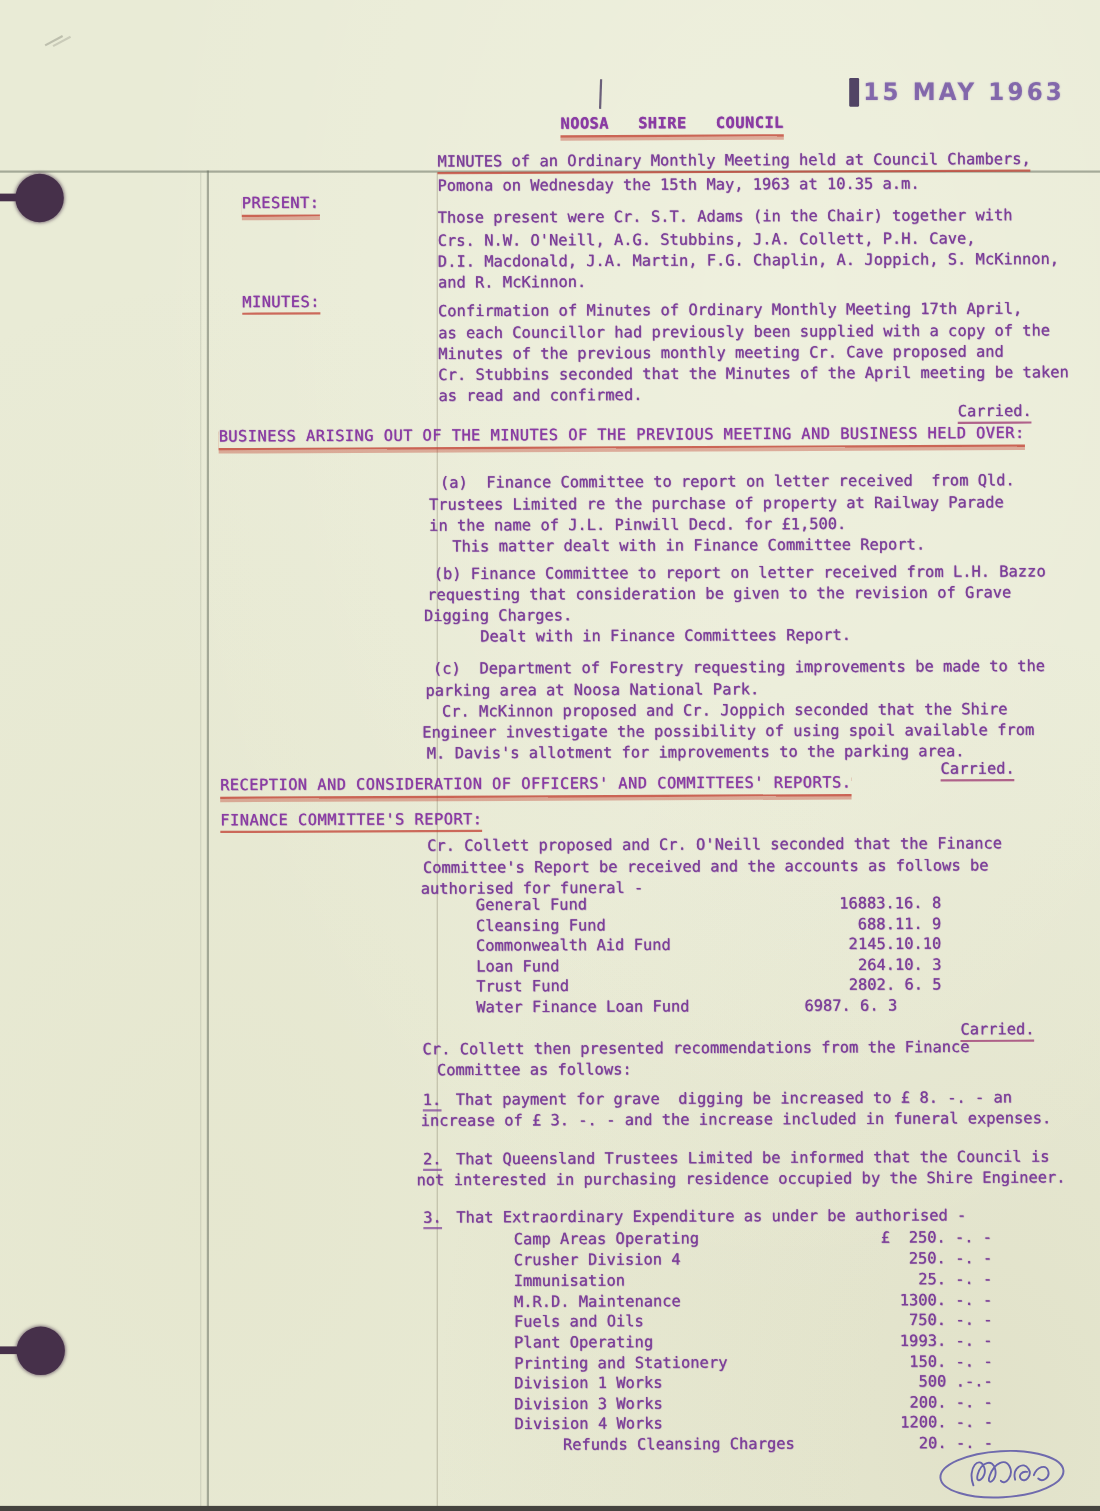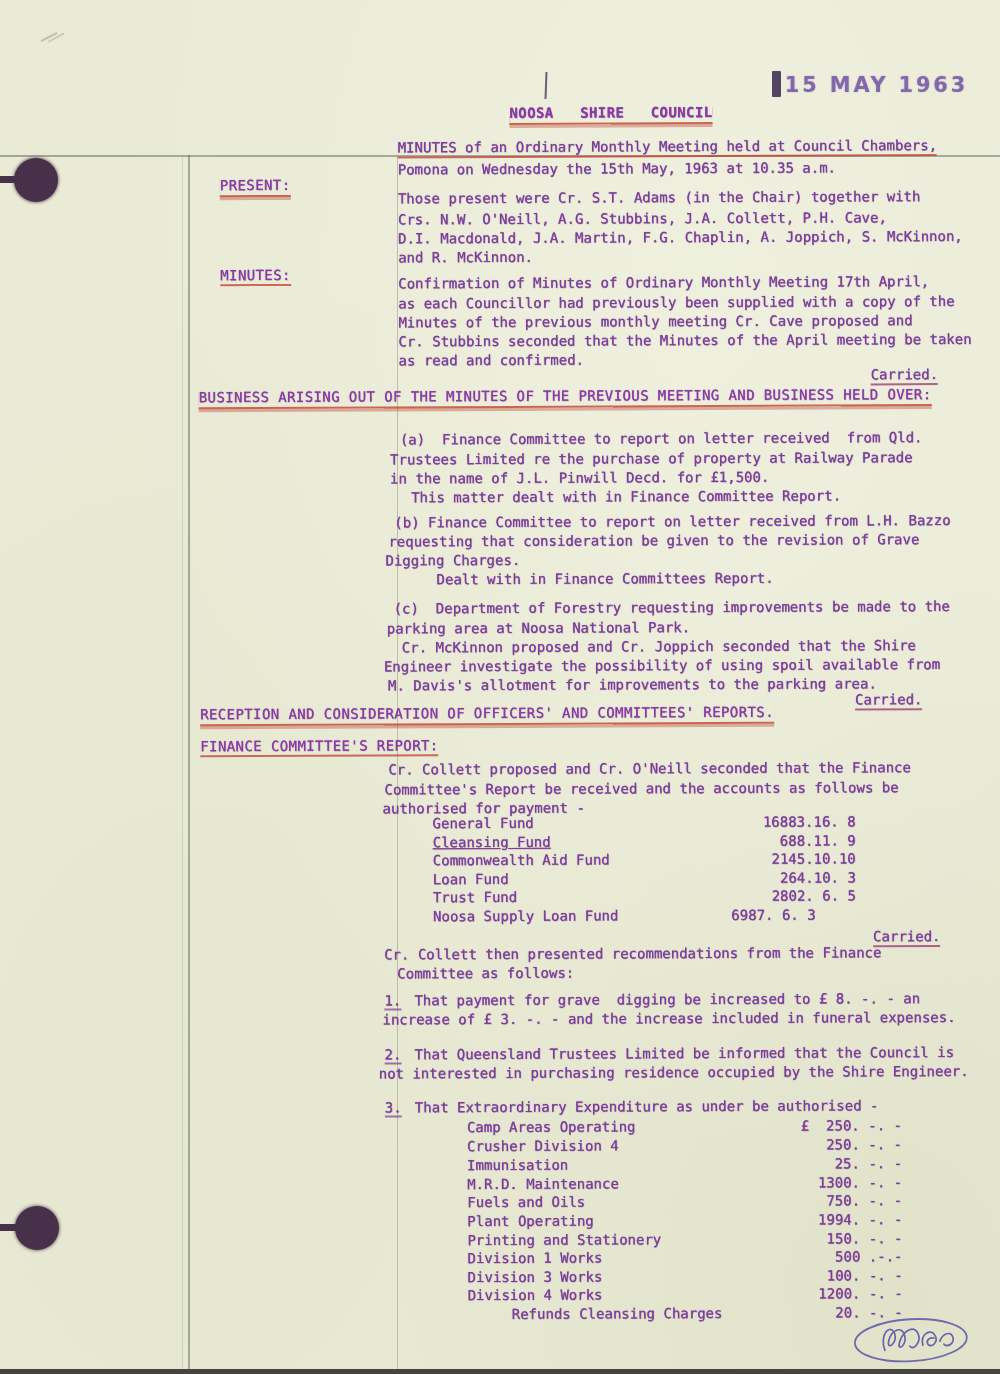--- a/index.html
+++ b/index.html
@@ -106,33 +106,33 @@
     <div class="tline" style="left:384px;top:658px;">Engineer investigate the possibility of using spoil available from</div>
     <div class="tline" style="left:388px;top:677px;">M. Davis's allotment for improvements to the parking area.</div>
     <div class="tline" style="left:855px;top:693px;"><span class="uc">Carried.</span></div>
 
     <div class="tline hd" style="left:200px;top:705px;"><span class="u2">RECEPTION AND CONSIDERATION OF OFFICERS' AND COMMITTEES' REPORTS.</span></div>
 
     <div class="tline hd" style="left:200px;top:737px;"><span class="u1">FINANCE COMMITTEE'S REPORT:</span></div>
 
     <div class="tline" style="left:388px;top:761px;">Cr. Collett proposed and Cr. O'Neill seconded that the Finance</div>
     <div class="tline" style="left:384px;top:781px;">Committee's Report be received and the accounts as follows be</div>
-    <div class="tline" style="left:382px;top:800px;">authorised for payment -</div>
+    <div class="tline" style="left:382px;top:800px;">authorised for funeral -</div>
 
     <div class="tline" style="left:432px;top:815px;">General Fund</div>
     <div class="tline amt" style="left:690px;top:815px;width:165px;">16883.16. 8</div>
-    <div class="tline" style="left:432px;top:834px;text-decoration:underline;">Cleansing Fund</div>
+    <div class="tline" style="left:432px;top:834px;">Cleansing Fund</div>
     <div class="tline amt" style="left:690px;top:834px;width:165px;">688.11. 9</div>
     <div class="tline" style="left:432px;top:852px;">Commonwealth Aid Fund</div>
     <div class="tline amt" style="left:690px;top:852px;width:165px;">2145.10.10</div>
     <div class="tline" style="left:432px;top:871px;">Loan Fund</div>
     <div class="tline amt" style="left:690px;top:871px;width:165px;">264.10. 3</div>
     <div class="tline" style="left:432px;top:889px;">Trust Fund</div>
     <div class="tline amt" style="left:690px;top:889px;width:165px;">2802. 6. 5</div>
-    <div class="tline" style="left:432px;top:908px;">Noosa Supply Loan Fund</div>
+    <div class="tline" style="left:432px;top:908px;">Water Finance Loan Fund</div>
     <div class="tline amt" style="left:690px;top:908px;width:165px;text-align:center;">6987. 6. 3</div>
 
     <div class="tline" style="left:872px;top:930px;"><span class="uc">Carried.</span></div>
 
     <div class="tline" style="left:383px;top:946px;">Cr. Collett then presented recommendations from the Finance</div>
     <div class="tline" style="left:396px;top:965px;">Committee as follows:</div>
 
     <div class="tline" style="left:383px;top:992px;"><span class="un">1.</span></div>
     <div class="tline" style="left:413px;top:992px;">That payment for grave  digging be increased to £ 8. -. - an</div>
     <div class="tline" style="left:381px;top:1011px;">increase of £ 3. -. - and the increase included in funeral expenses.</div>
@@ -148,27 +148,27 @@
     <div class="tline amt" style="left:745px;top:1119px;width:155px;">£  250. -. -</div>
     <div class="tline" style="left:465px;top:1138px;">Crusher Division 4</div>
     <div class="tline amt" style="left:745px;top:1138px;width:155px;text-align:right;">250. -. -</div>
     <div class="tline" style="left:465px;top:1157px;">Immunisation</div>
     <div class="tline amt" style="left:745px;top:1157px;width:155px;">25. -. -</div>
     <div class="tline" style="left:465px;top:1176px;">M.R.D. Maintenance</div>
     <div class="tline amt" style="left:745px;top:1176px;width:155px;">1300. -. -</div>
     <div class="tline" style="left:465px;top:1194px;">Fuels and Oils</div>
     <div class="tline amt" style="left:745px;top:1194px;width:155px;text-align:right;">750. -. -</div>
     <div class="tline" style="left:465px;top:1213px;">Plant Operating</div>
-    <div class="tline amt" style="left:745px;top:1213px;width:155px;">1994. -. -</div>
+    <div class="tline amt" style="left:745px;top:1213px;width:155px;">1993. -. -</div>
     <div class="tline" style="left:465px;top:1232px;">Printing and Stationery</div>
     <div class="tline amt" style="left:745px;top:1232px;width:155px;">150. -. -</div>
     <div class="tline" style="left:465px;top:1250px;">Division 1 Works</div>
     <div class="tline amt" style="left:745px;top:1250px;width:155px;">500 .-.-</div>
     <div class="tline" style="left:465px;top:1269px;">Division 3 Works</div>
-    <div class="tline amt" style="left:745px;top:1269px;width:155px;">100. -. -</div>
+    <div class="tline amt" style="left:745px;top:1269px;width:155px;">200. -. -</div>
     <div class="tline" style="left:465px;top:1287px;">Division 4 Works</div>
     <div class="tline amt" style="left:745px;top:1287px;width:155px;">1200. -. -</div>
     <div class="tline" style="left:465px;top:1306px;padding-left:44px;">Refunds Cleansing Charges</div>
     <div class="tline amt" style="left:745px;top:1306px;width:155px;">20. -. -</div>
 
     <svg id="signature" width="140" height="60" viewBox="0 0 140 60">
       <ellipse cx="70" cy="30" rx="56" ry="21" fill="none" stroke="#5b55a8" stroke-width="1.8" opacity="0.85" transform="rotate(-3 70 30)"></ellipse>
       <path d="M44,40 C38,24 50,12 54,24 C57,33 45,41 48,30 C51,19 62,15 64,26 C66,36 55,42 59,31 C63,20 73,15 77,23 C81,31 73,41 69,36
                M82,35 C79,24 90,18 94,25 C98,31 91,39 87,34 C85,31 88,27 93,28
                M99,31 C102,23 110,21 112,27 C114,33 107,38 103,34" fill="none" stroke="#5b55a8" stroke-width="1.7" stroke-linecap="round" opacity="0.9"></path>

